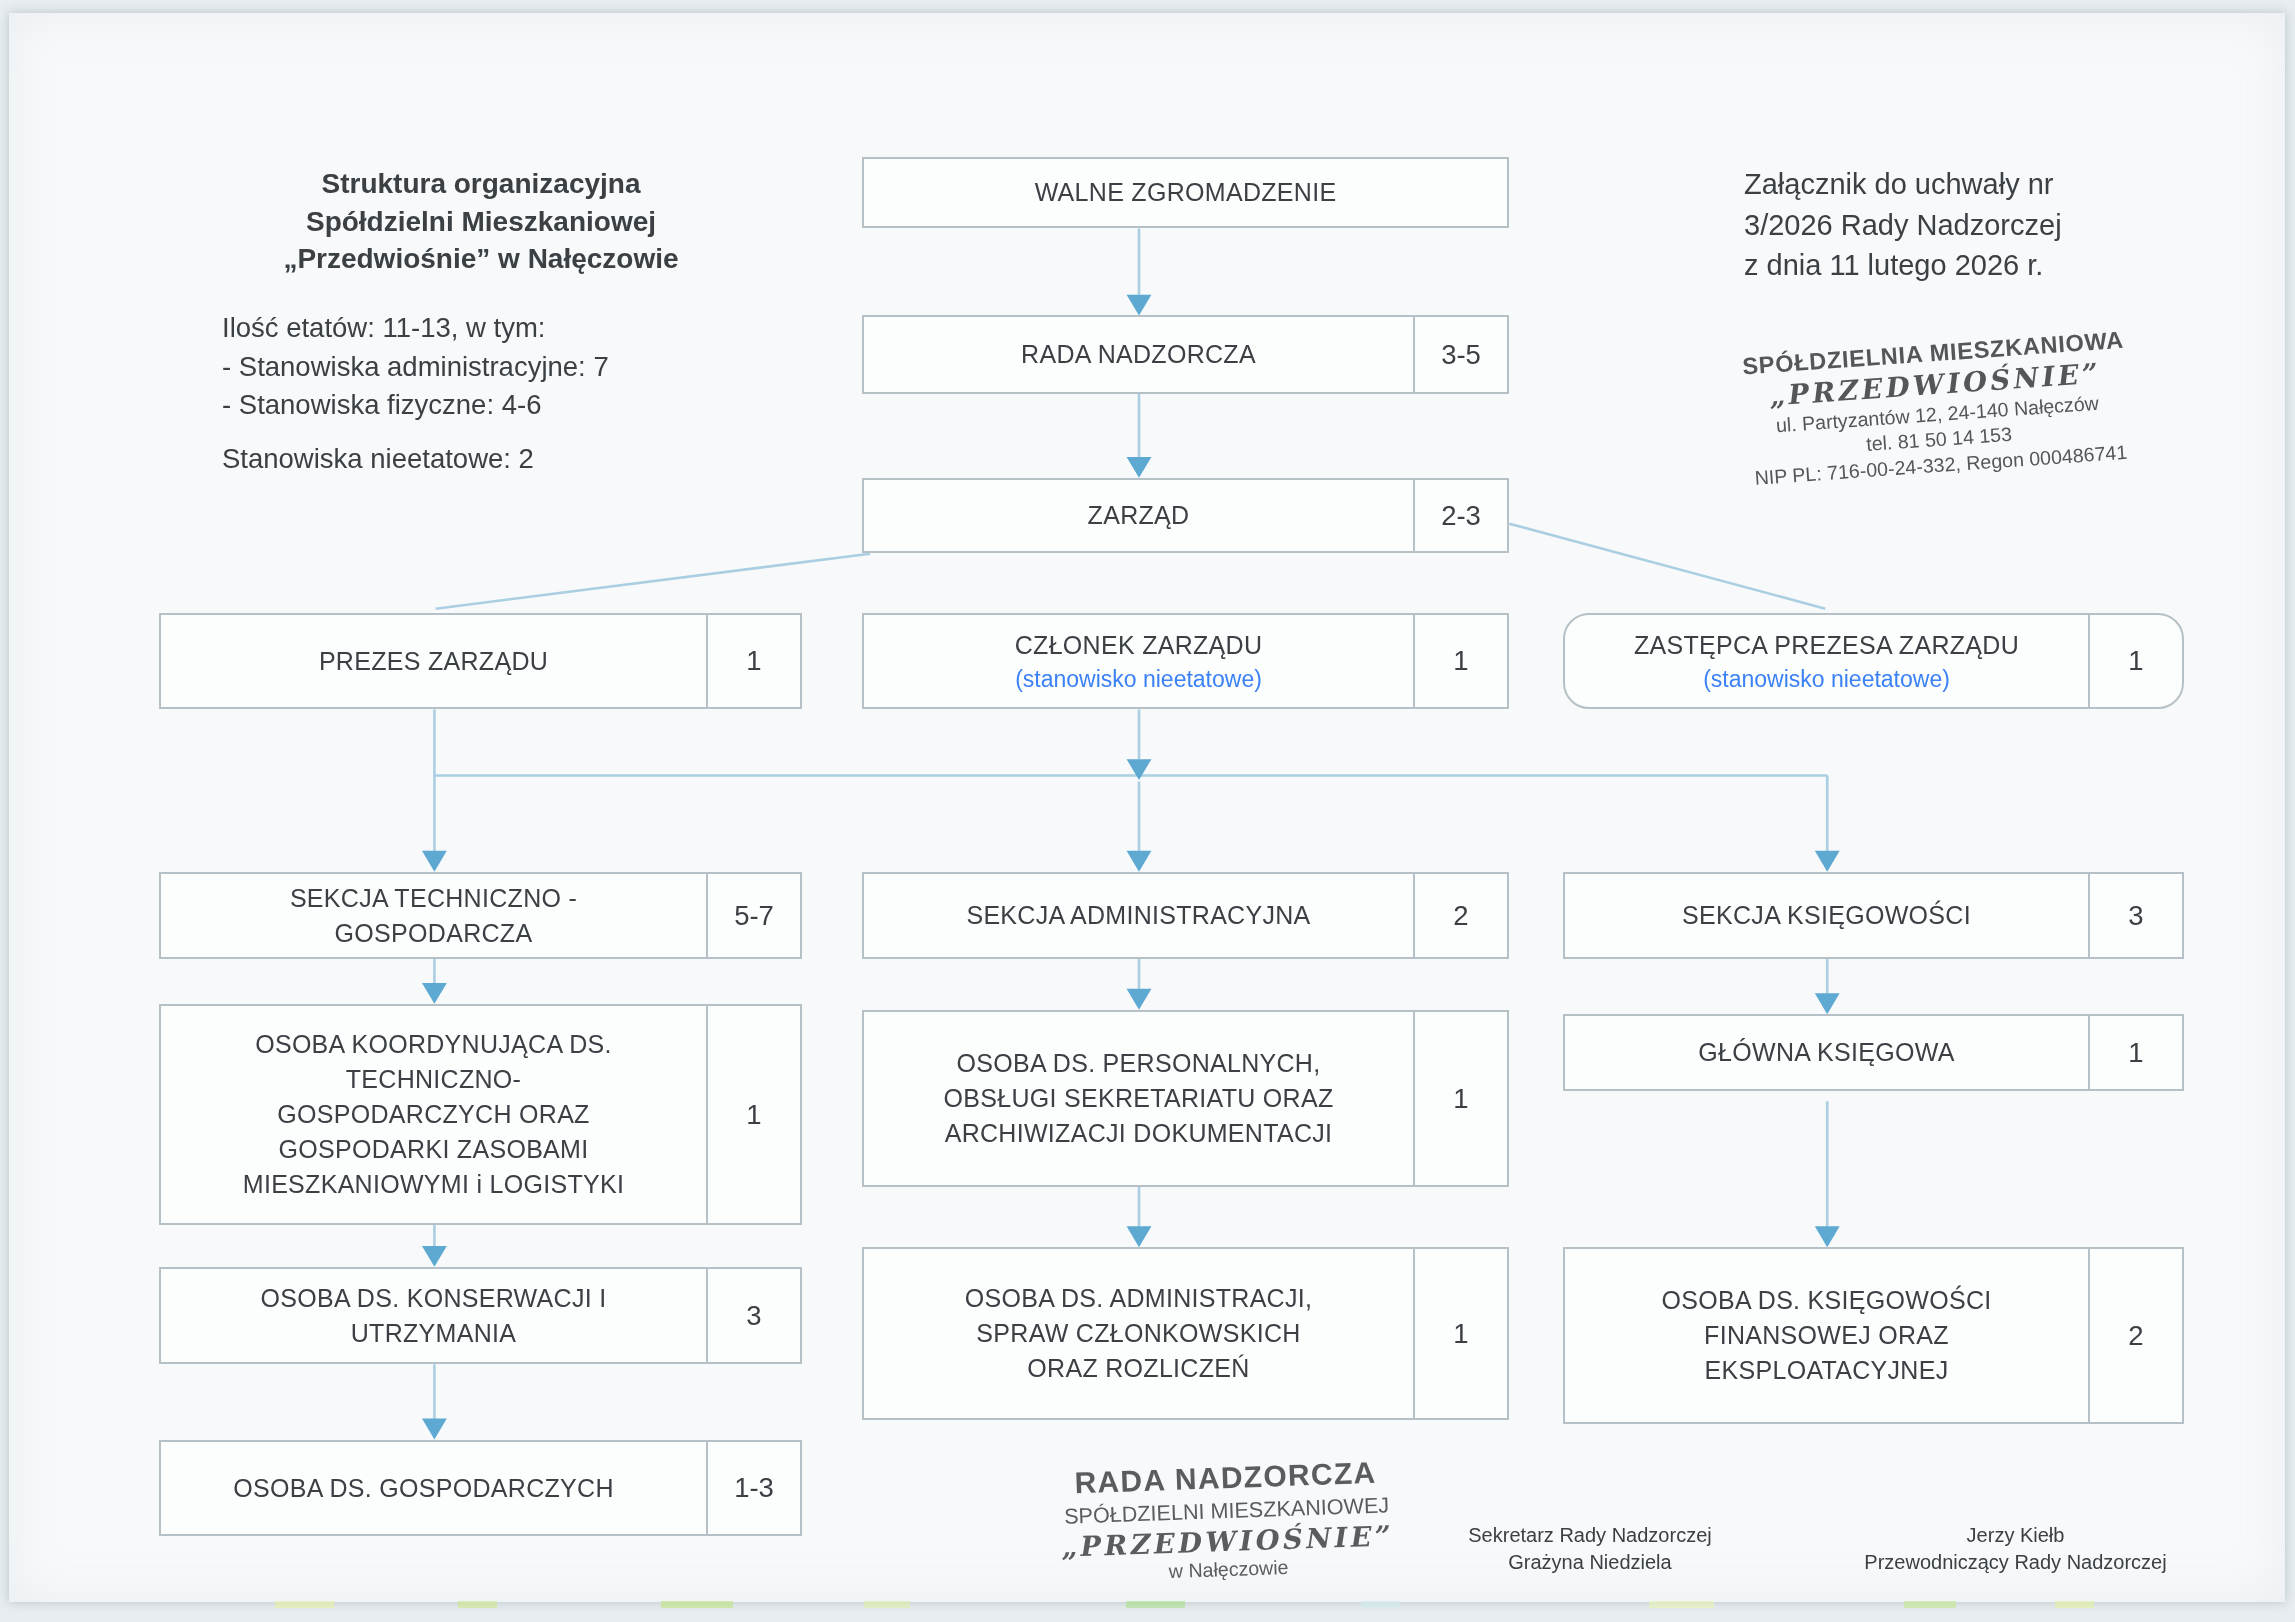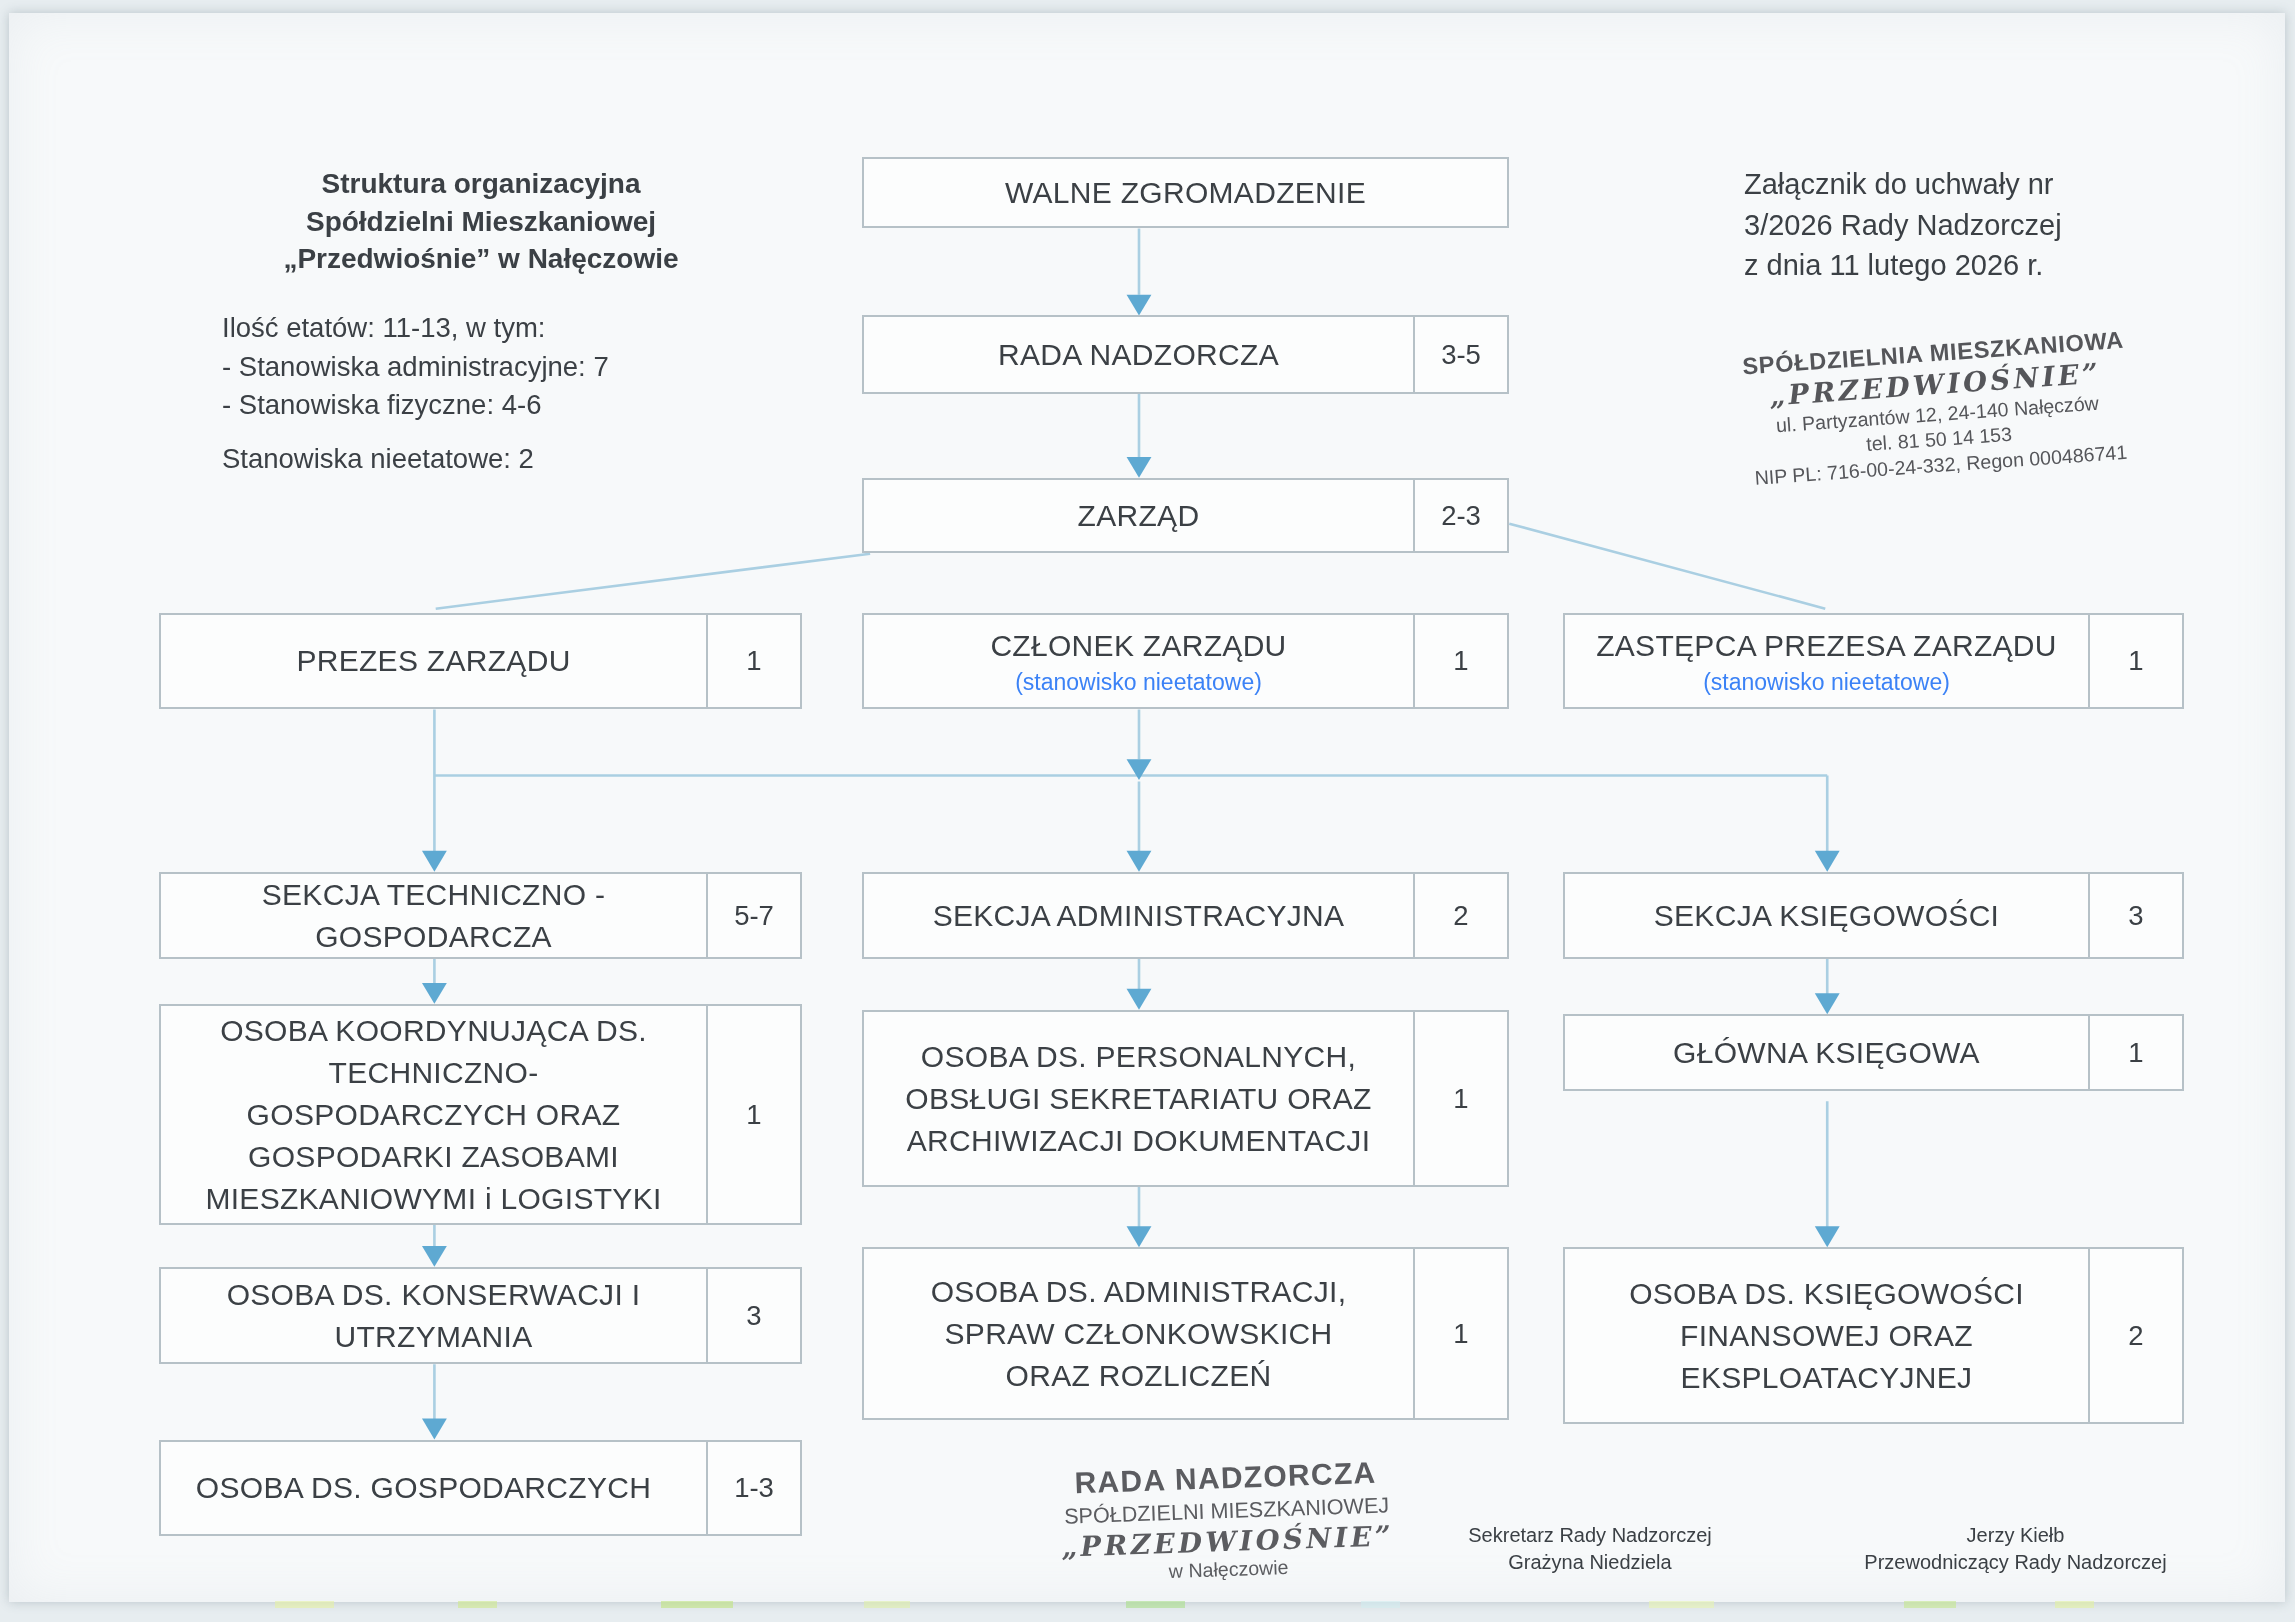--- a/index.html
+++ b/index.html
@@ -4,21 +4,21 @@
 <style>
   html,body{margin:0;padding:0;background:#dfe6e9;}
   .page{position:relative;width:2295px;height:1623px;background:#e7edf0;overflow:hidden;
         font-family:"Liberation Sans",sans-serif;color:#3b4045;}
   .paper{position:absolute;left:9.2px;top:13px;width:2276px;height:1589px;background:#f7f9fa;
          box-shadow:0 0 10.5px rgba(70,90,100,.28), inset 0 0 52px rgba(160,180,190,.14);}
   svg.connectors{position:absolute;left:0;top:0;z-index:1;}
 
   .box{position:absolute;display:flex;background:#fcfdfd;border:2px solid #b6c1c7;z-index:2;box-sizing:border-box;}
   .box-main{flex:1;display:flex;flex-direction:column;align-items:center;justify-content:center;padding:3.9px 11.8px;}
-  .box-label{font-size:30px;line-height:1.40;text-align:center;white-space:pre-line;letter-spacing:0.3px;}
+  .box-label{font-size:25px;line-height:1.40;text-align:center;white-space:pre-line;letter-spacing:0.3px;}
   .box-sub{font-size:23px;line-height:1.25;margin-top:1.3px;color:#3b82f6;}
   .box-num{width:92px;border-left:2px solid #b6c1c7;display:flex;align-items:center;justify-content:center;font-size:27.5px;}
 
   .tb{position:absolute;z-index:2;}
   .pre{white-space:pre-line;}
   .info-title{font-size:28px;font-weight:bold;line-height:1.34;text-align:center;}
   .info-text{font-size:27.5px;line-height:1.40;}
 
   .stamp{text-align:center;color:#55565a;}
   .stamp-top{transform:rotate(-4deg);width:458px;}
@@ -114,21 +114,21 @@
   </div>
 
   <div class="box" style="left:862px;top:613px;width:647px;height:96px;">
     <div class="box-main">
       <div class="box-label">CZŁONEK ZARZĄDU</div>
       <div class="box-sub">(stanowisko nieetatowe)</div>
     </div>
     <div class="box-num">1</div>
   </div>
 
-  <div class="box" style="left:1563px;top:613px;width:621px;height:96px;">
+  <div class="box" style="left:1563px;top:613px;width:621px;height:96px;border-radius:26px;">
     <div class="box-main">
       <div class="box-label">ZASTĘPCA PREZESA ZARZĄDU</div>
       <div class="box-sub">(stanowisko nieetatowe)</div>
     </div>
     <div class="box-num">1</div>
   </div>
 
   <div class="box" style="left:159px;top:872px;width:643px;height:87px;">
     <div class="box-main">
         <div class="box-label">SEKCJA TECHNICZNO -

